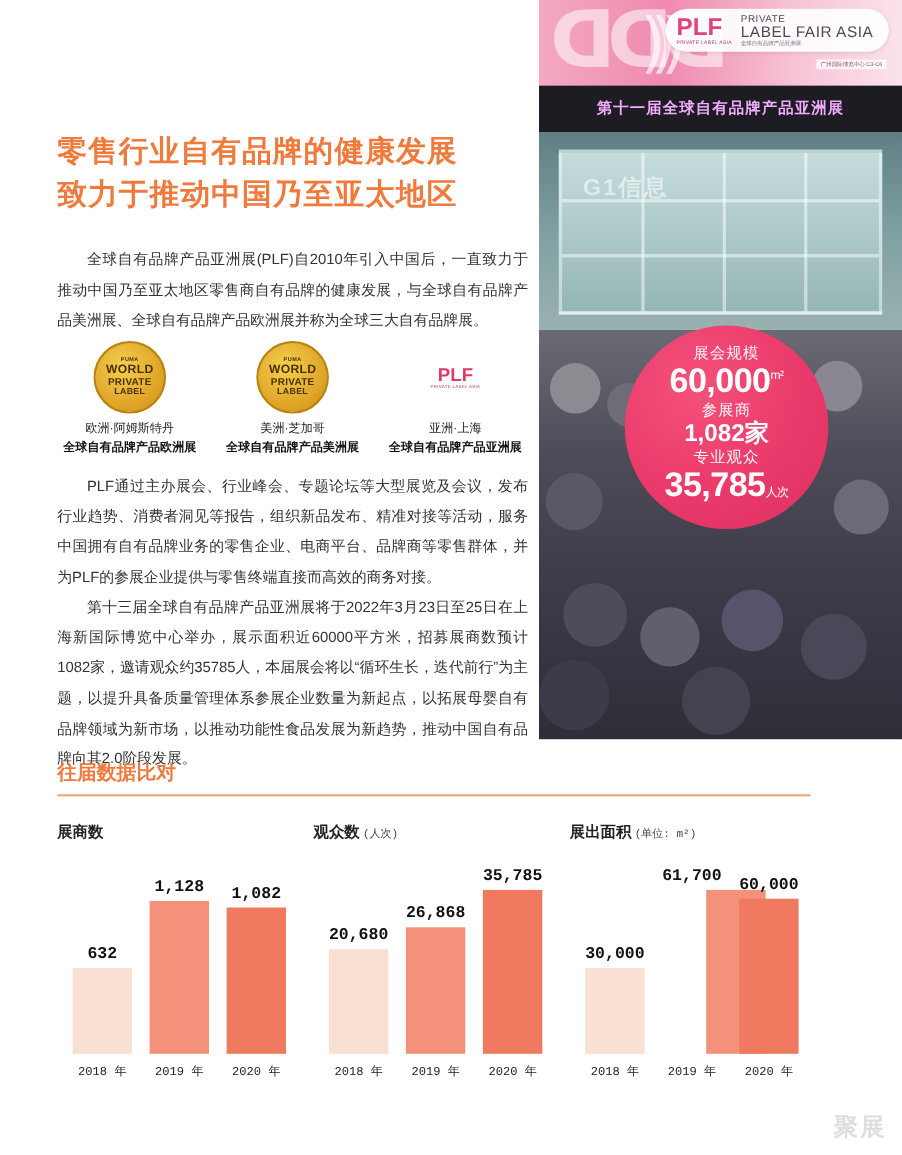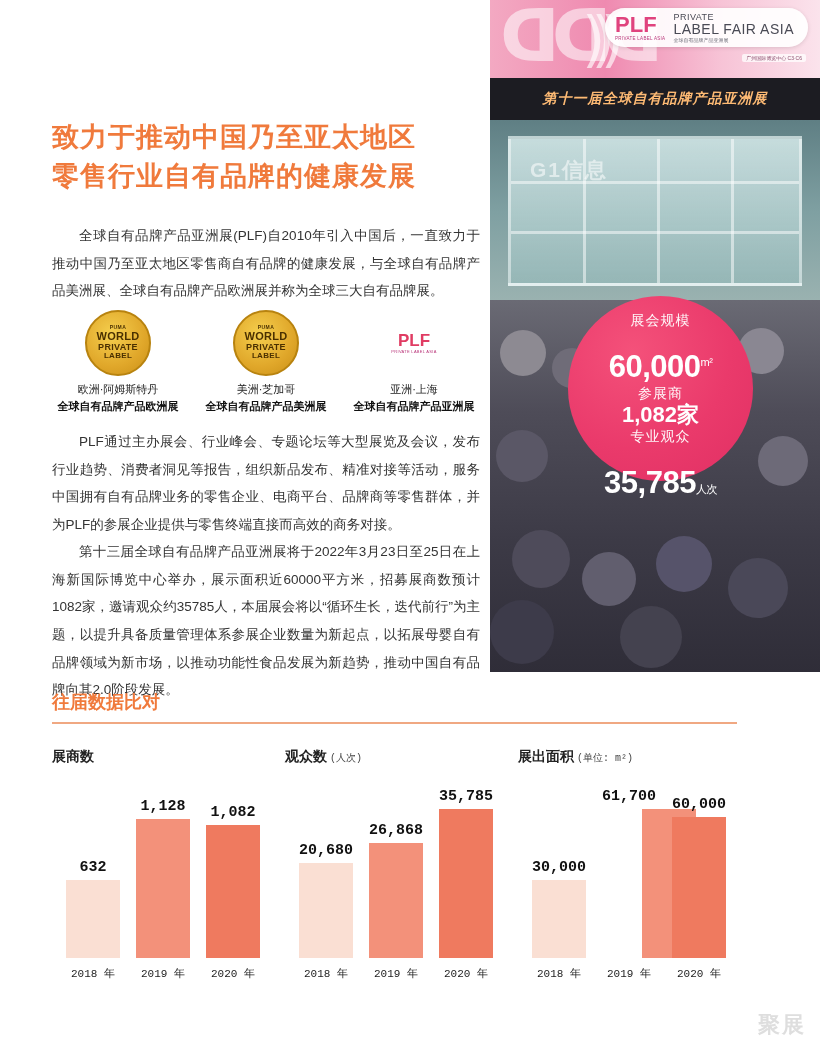--- a/index.html
+++ b/index.html
@@ -53,22 +53,22 @@
   .plf-logo-text { line-height: 1.05; }
   .plf-logo-text .l1 { font-size: 9px; color:#4a4a55; letter-spacing:0.5px;}
   .plf-logo-text .l2 { font-size: 14px; color:#4a4a55; letter-spacing:0.5px;}
   .plf-logo-text .l3 { font-size: 5px; color:#6d6d78; margin-top:1px; }
   .venue-tag {
     position:absolute; right: 14px; top: 54px; font-size: 5px; color:#8a4a6a;
     background: rgba(255,255,255,0.75); padding: 1px 4px; border-radius: 2px;
   }
   .dark-banner {
     position:absolute; left:0; top:78px; width:100%; height:42px;
-    background:#1c1c22; color:#fdba74; display:flex; align-items:center; justify-content:center;
-    font-size:14px; letter-spacing:1px; font-weight:bold;font-style:italic;
+    background:#1c1c22; color:#f0abfc; display:flex; align-items:center; justify-content:center;
+    font-size:14px; letter-spacing:1px; font-weight:bold;
   }
   .hall-area {
     position:absolute; left:0; top:120px; width:100%; height:230px;
     background: linear-gradient(180deg,#5f7f84 0%, #7fa0a2 40%, #a9bcb8 100%);
     overflow:hidden;
   }
   .hall-glass {
     position:absolute; left: 18px; top: 16px; width: 294px; height: 150px;
     background: linear-gradient(180deg, rgba(215,235,235,0.85), rgba(150,185,185,0.75));
     border: 3px solid rgba(255,255,255,0.45);
@@ -90,21 +90,21 @@
     overflow:hidden;
   }
   .blob { position:absolute; border-radius:50%; }
   .stat-circle {
     position:absolute; left: 78px; top: 296px;
     width: 185px; height: 185px; border-radius: 50%;
     background: radial-gradient(circle at 35% 30%, #f4517a 0%, #ea3a6b 55%, #e02f63 100%);
     color:#fff; text-align:center; padding-top: 16px;
   }
   .stat-circle .lbl { font-size: 14px; letter-spacing: 1px; opacity:0.95; }
-  .stat-circle .big { font-size: 31px; font-weight: bold; line-height: 1.05; letter-spacing:-0.5px;margin-top:21px;}
+  .stat-circle .big { font-size: 31px; font-weight: bold; line-height: 1.05; letter-spacing:-0.5px;}
   .stat-circle .big .u { font-size: 11px; font-weight: normal; vertical-align: super; }
   .stat-circle .big .u2 { font-size: 11px; font-weight: normal; }
   .stat-circle .mid { font-size: 22px; font-weight: bold; line-height:1.1; }
   .stat-circle .r2 { margin-top: 1px; }
 
   
   .headline {
     position:absolute; left: 52px; top: 118px; width: 420px;
     color: #f07a3c; font-size: 27px; font-weight: bold; line-height: 1.45;
     letter-spacing: 1px;
@@ -243,22 +243,22 @@
         <span>1,082</span><span class="u2">家</span>
       </div>
       <div class="lbl r2">专业观众</div>
       <div class="big">
         <span>35,785</span><span class="u2">人次</span>
       </div>
     </div>
   </div>
 
   <div class="headline">
+    <div>零售行业自有品牌的健康发展</div>
     <div>致力于推动中国乃至亚太地区</div>
-    <div>零售行业自有品牌的健康发展</div>
   </div>
 
   <div class="para" id="p1">全球自有品牌产品亚洲展(PLF)自2010年引入中国后，一直致力于推动中国乃至亚太地区零售商自有品牌的健康发展，与全球自有品牌产品美洲展、全球自有品牌产品欧洲展并称为全球三大自有品牌展。</div>
 
   <div class="logos">
     <div class="logo-item">
       <div class="logo-disc">
         <div class="puma">PUMA</div>
         <div class="w2">WORLD</div>
         <div class="w3">PRIVATE</div>

